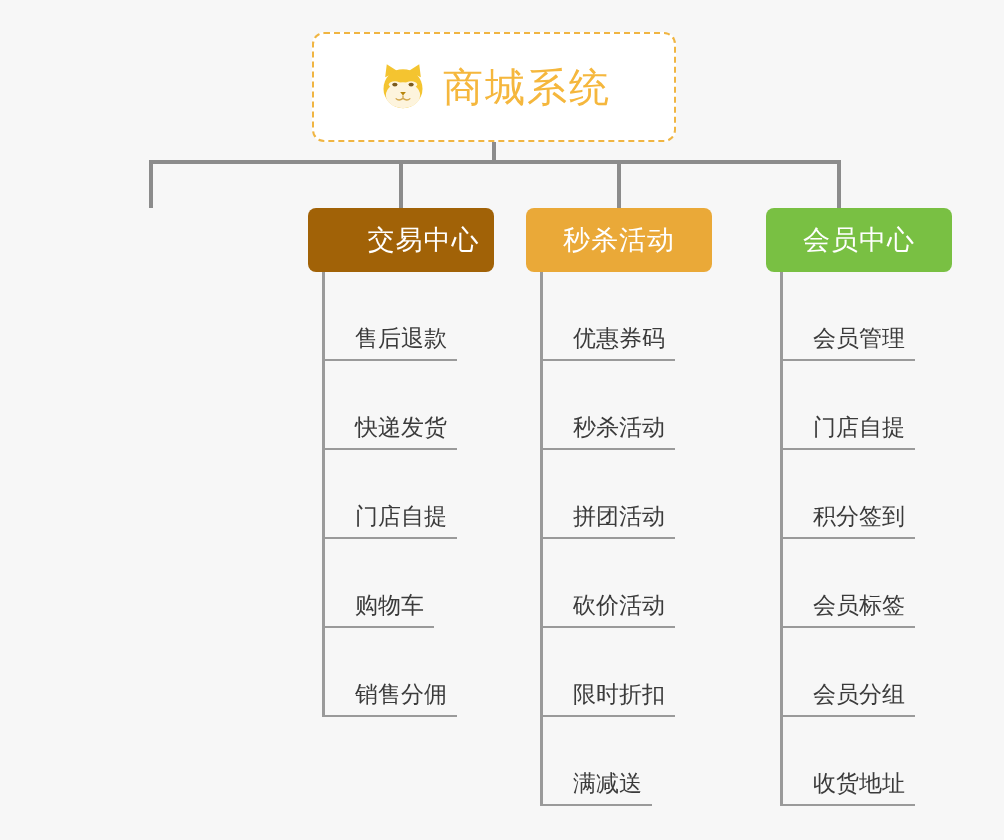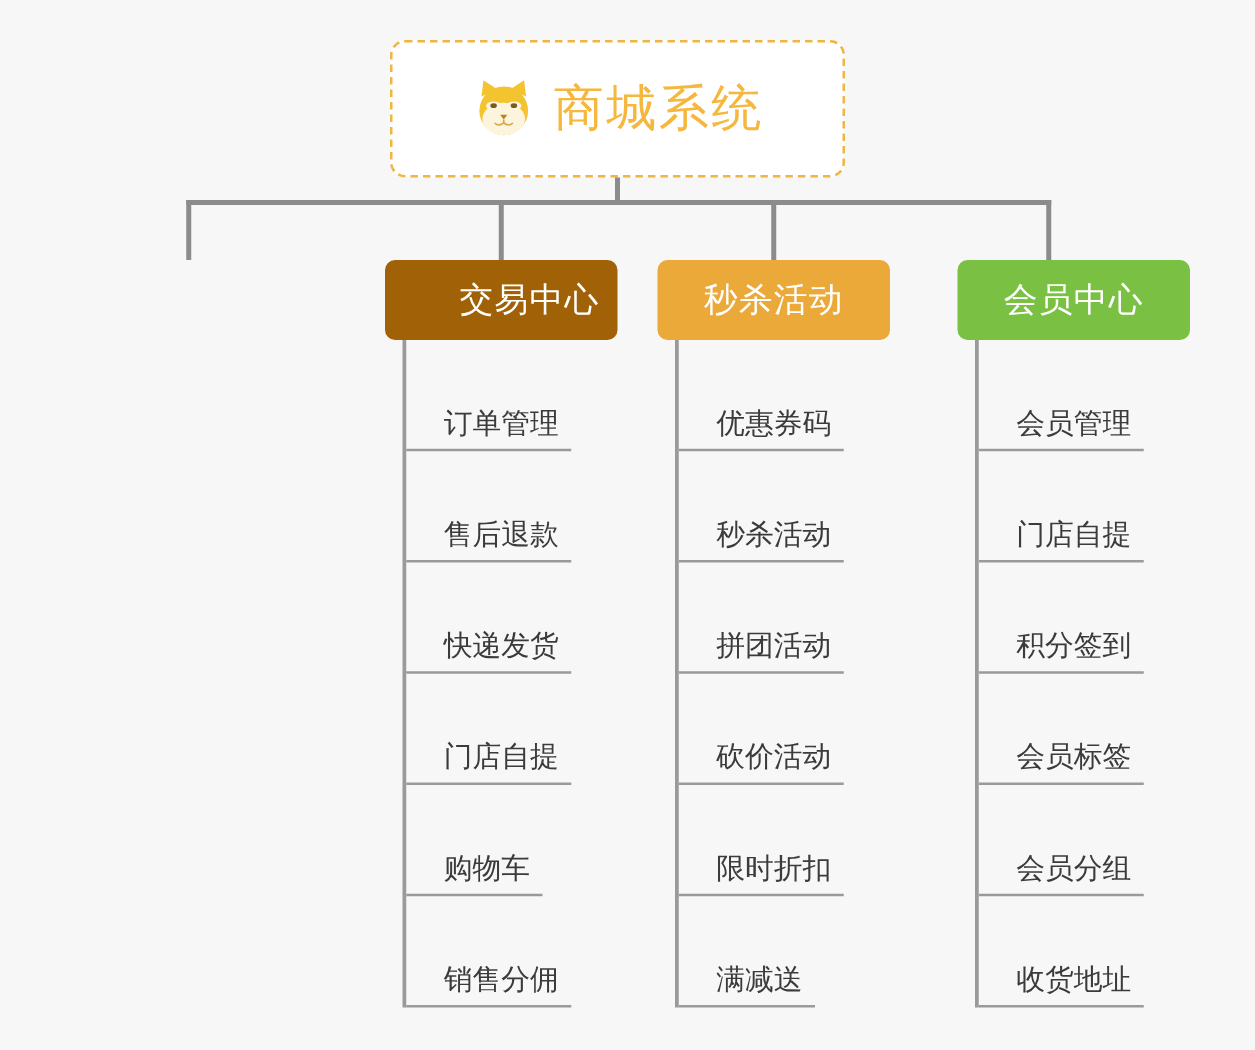--- a/index.html
+++ b/index.html
@@ -138,23 +138,20 @@
   <div class="conn conn-v" style="left:617px; top:160px; height:48px;"></div>
   <div class="conn conn-v" style="left:837px; top:160px; height:48px;"></div>
 
 
   <div class="column" style="left:308px;">
     <div class="col-header" style="width:186px; background:#a16207;padding-left:45px;">
       <span>交易中心</span>
     </div>
     <div class="col-body">
       <div class="leaf">
-          <span class="leaf-label">订单管理</span>
-        </div>
-      <div class="leaf">
           <span class="leaf-label">售后退款</span>
         </div>
       <div class="leaf">
           <span class="leaf-label">快递发货</span>
         </div>
       <div class="leaf">
           <span class="leaf-label">门店自提</span>
         </div>
       <div class="leaf">
           <span class="leaf-label">购物车</span>

